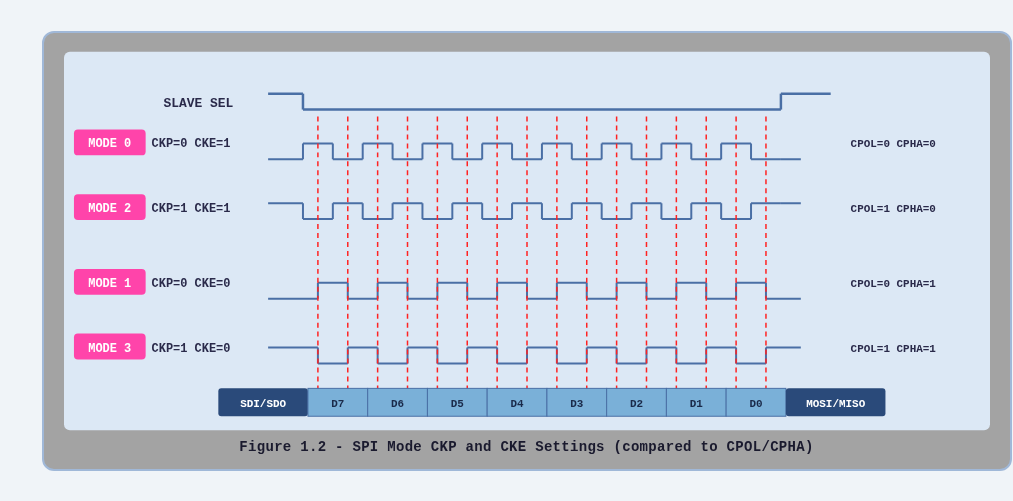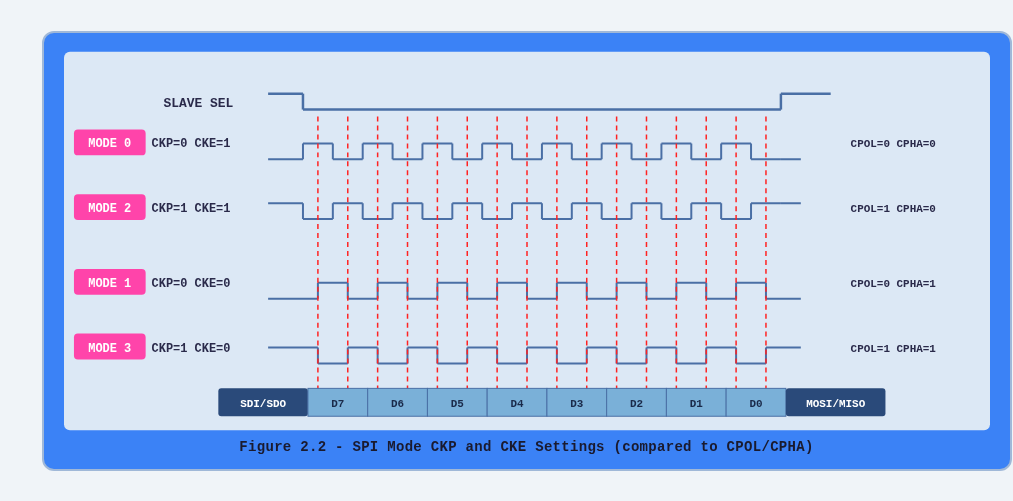--- a/index.html
+++ b/index.html
@@ -8,21 +8,21 @@
       height: 501px;
       background: #f0f4f8;
       font-family: 'Courier New', Courier, monospace;
       display: flex;
       flex-direction: column;
       align-items: center;
       justify-content: center;
     }
     .outer {
       width: 970px;
-      background: #3b82f6;
+      background: #a3a3a3;
       border: 2px solid #a0b8d8;
       border-radius: 12px;
       padding: 18px 20px 14px 20px;
       margin-left: 40px;
     }
     .diagram {
       width: 100%;
       position: relative;
     }
     svg.main-svg {
@@ -278,14 +278,14 @@
       <rect x="605" y="338" width="60" height="28" fill="#7ab0d8" stroke="#4a6fa5" stroke-width="1"></rect>
       <text x="635" y="357" text-anchor="middle" font-family="Courier New" font-size="11" font-weight="bold" fill="#1a2a4a">D1</text>
 
       <rect x="665" y="338" width="60" height="28" fill="#7ab0d8" stroke="#4a6fa5" stroke-width="1"></rect>
       <text x="695" y="357" text-anchor="middle" font-family="Courier New" font-size="11" font-weight="bold" fill="#1a2a4a">D0</text>
 
       <rect x="725" y="338" width="100" height="28" rx="3" fill="#2a4a7a"></rect>
       <text x="775" y="357" text-anchor="middle" font-family="Courier New" font-size="11" font-weight="bold" fill="white">MOSI/MISO</text>
     </svg>
   </div>
-  <div class="caption">Figure 2.2 - SPI Mode CKP and CKE Settings (compared to CPOL/CPHA)</div>
+  <div class="caption">Figure 1.2 - SPI Mode CKP and CKE Settings (compared to CPOL/CPHA)</div>
 </div>
 
 </body></html>

